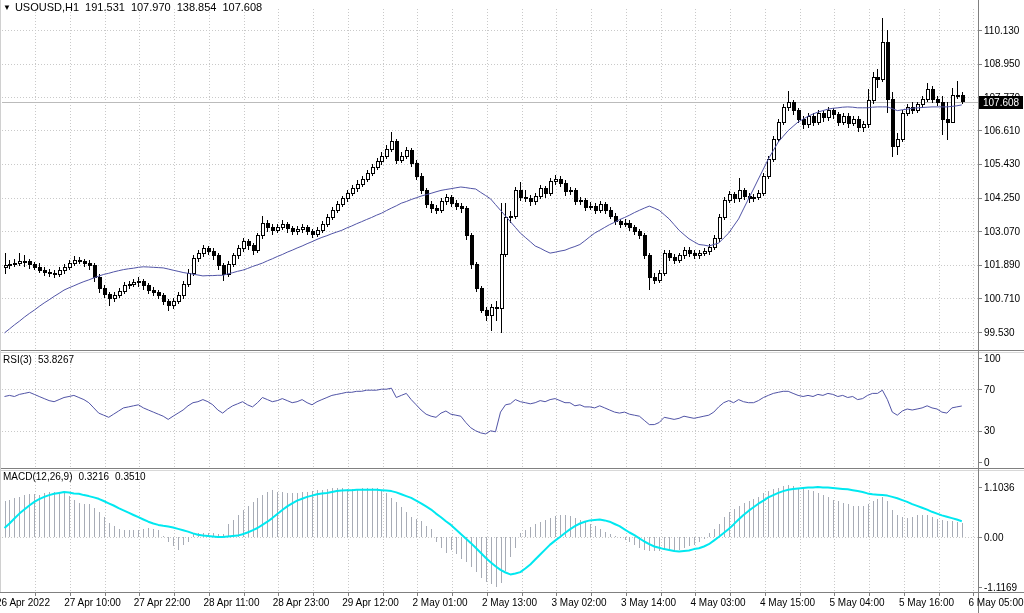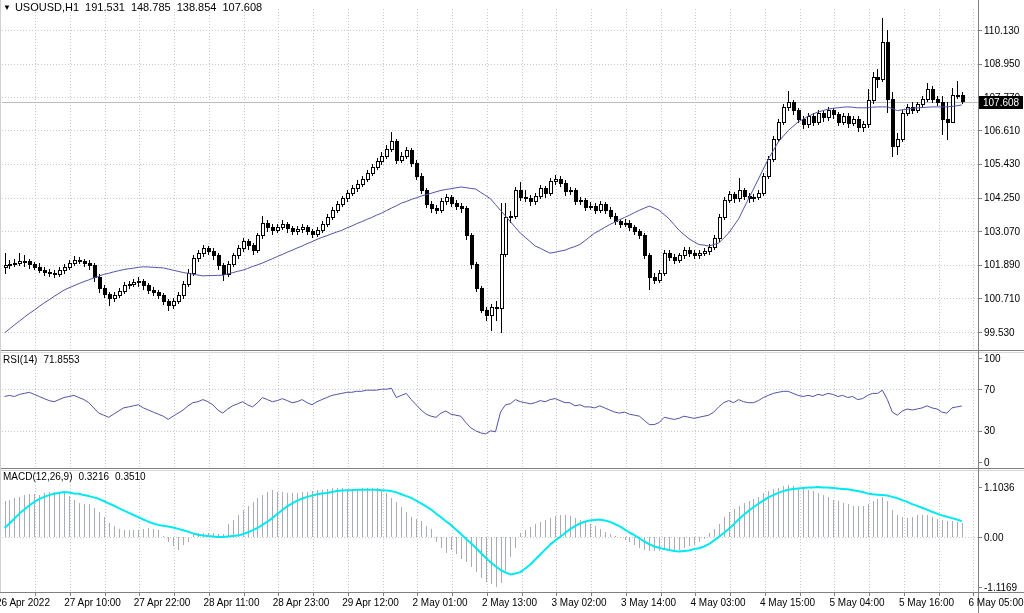--- a/index.html
+++ b/index.html
@@ -794,17 +794,17 @@
       <text x="579" y="606" text-anchor="middle" font-family="&quot;Liberation Sans&quot;, sans-serif" font-size="10px" fill="#000000">3 May 02:00</text>
       <text x="648.5" y="606" text-anchor="middle" font-family="&quot;Liberation Sans&quot;, sans-serif" font-size="10px" fill="#000000">3 May 14:00</text>
       <text x="718" y="606" text-anchor="middle" font-family="&quot;Liberation Sans&quot;, sans-serif" font-size="10px" fill="#000000">4 May 03:00</text>
       <text x="787.5" y="606" text-anchor="middle" font-family="&quot;Liberation Sans&quot;, sans-serif" font-size="10px" fill="#000000">4 May 15:00</text>
       <text x="857" y="606" text-anchor="middle" font-family="&quot;Liberation Sans&quot;, sans-serif" font-size="10px" fill="#000000">5 May 04:00</text>
       <text x="926.5" y="606" text-anchor="middle" font-family="&quot;Liberation Sans&quot;, sans-serif" font-size="10px" fill="#000000">5 May 16:00</text>
       <text x="996" y="606" text-anchor="middle" font-family="&quot;Liberation Sans&quot;, sans-serif" font-size="10px" fill="#000000">6 May 05:00</text>
     </g>
   </svg>
 
-<div id="title-bar" class="overlay-label"><span class="dd">▼</span><span class="sp">USOUSD,H1</span><span class="sp">191.531</span><span class="sp">148.785</span><span class="sp">138.854</span><span>107.608</span></div>
+<div id="title-bar" class="overlay-label"><span class="dd">▼</span><span class="sp">USOUSD,H1</span><span class="sp">191.531</span><span class="sp">107.970</span><span class="sp">138.854</span><span>107.608</span></div>
 
-<div id="rsi-label" class="overlay-label"><span class="sp">RSI(14)</span><span>71.8553</span></div>
+<div id="rsi-label" class="overlay-label"><span class="sp">RSI(3)</span><span>53.8267</span></div>
 
 <div id="macd-label" class="overlay-label"><span class="sp">MACD(12,26,9)</span><span class="sp">0.3216</span><span>0.3510</span></div>
 
 </body></html>

